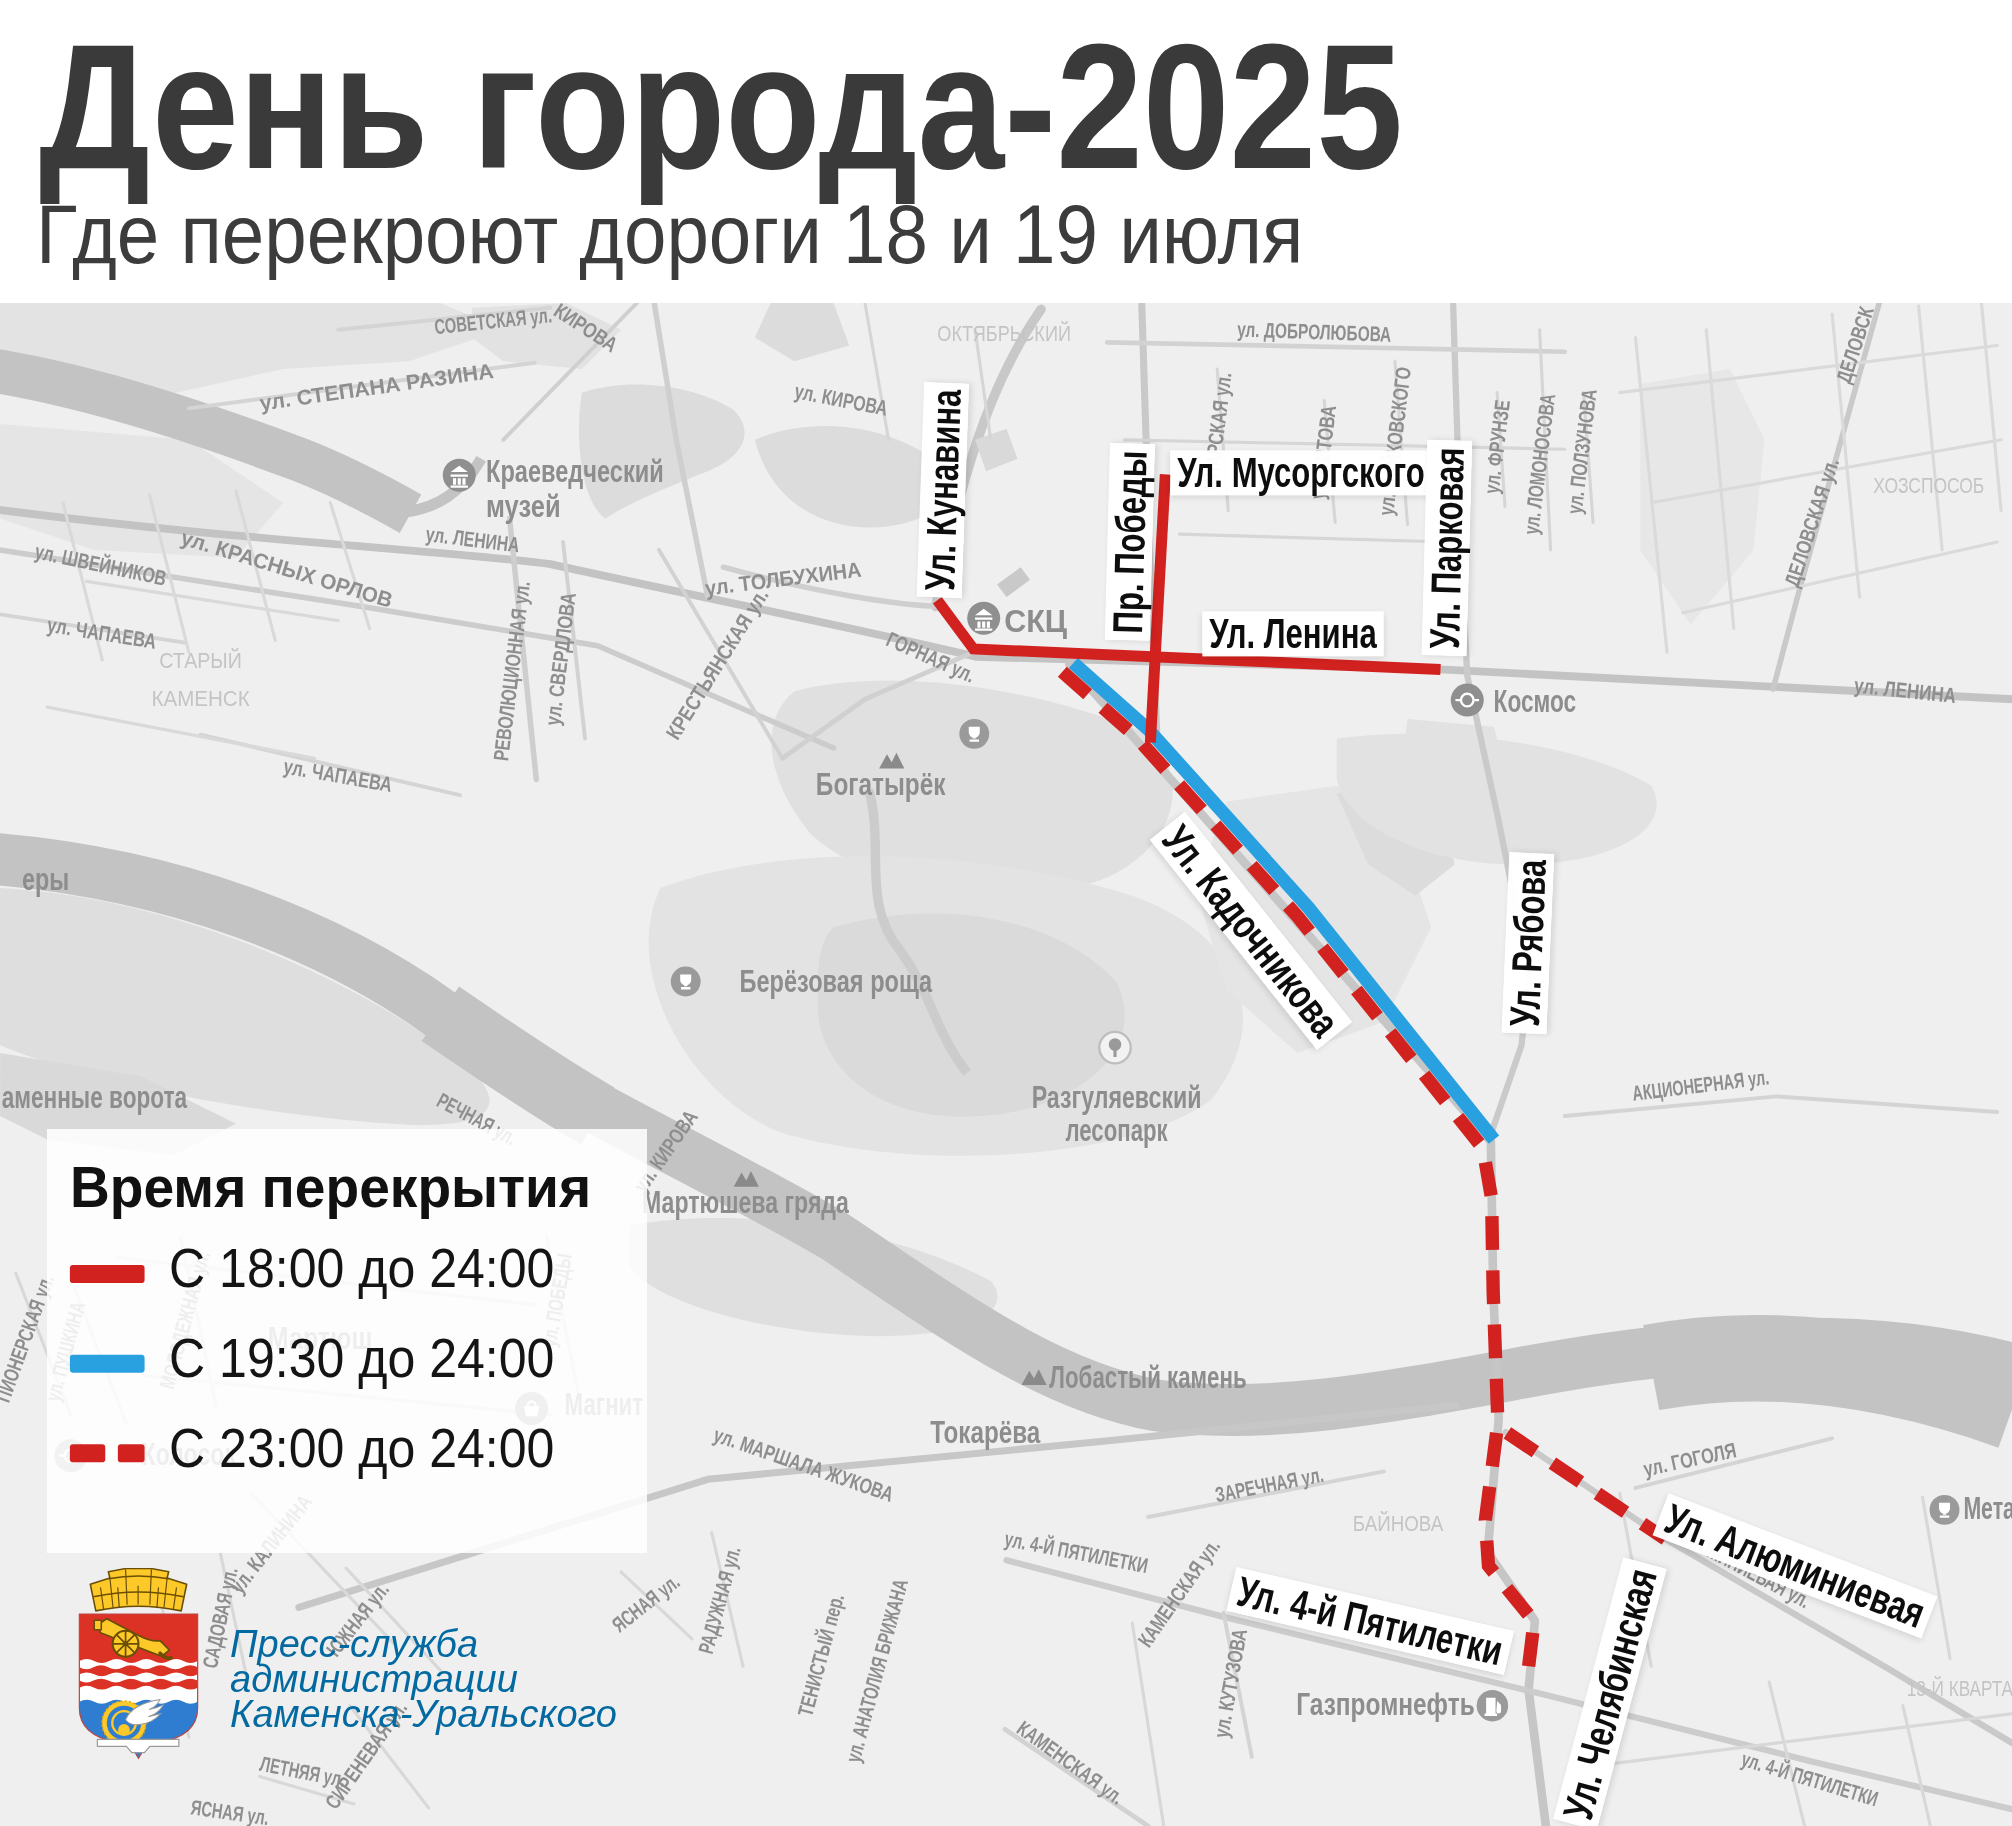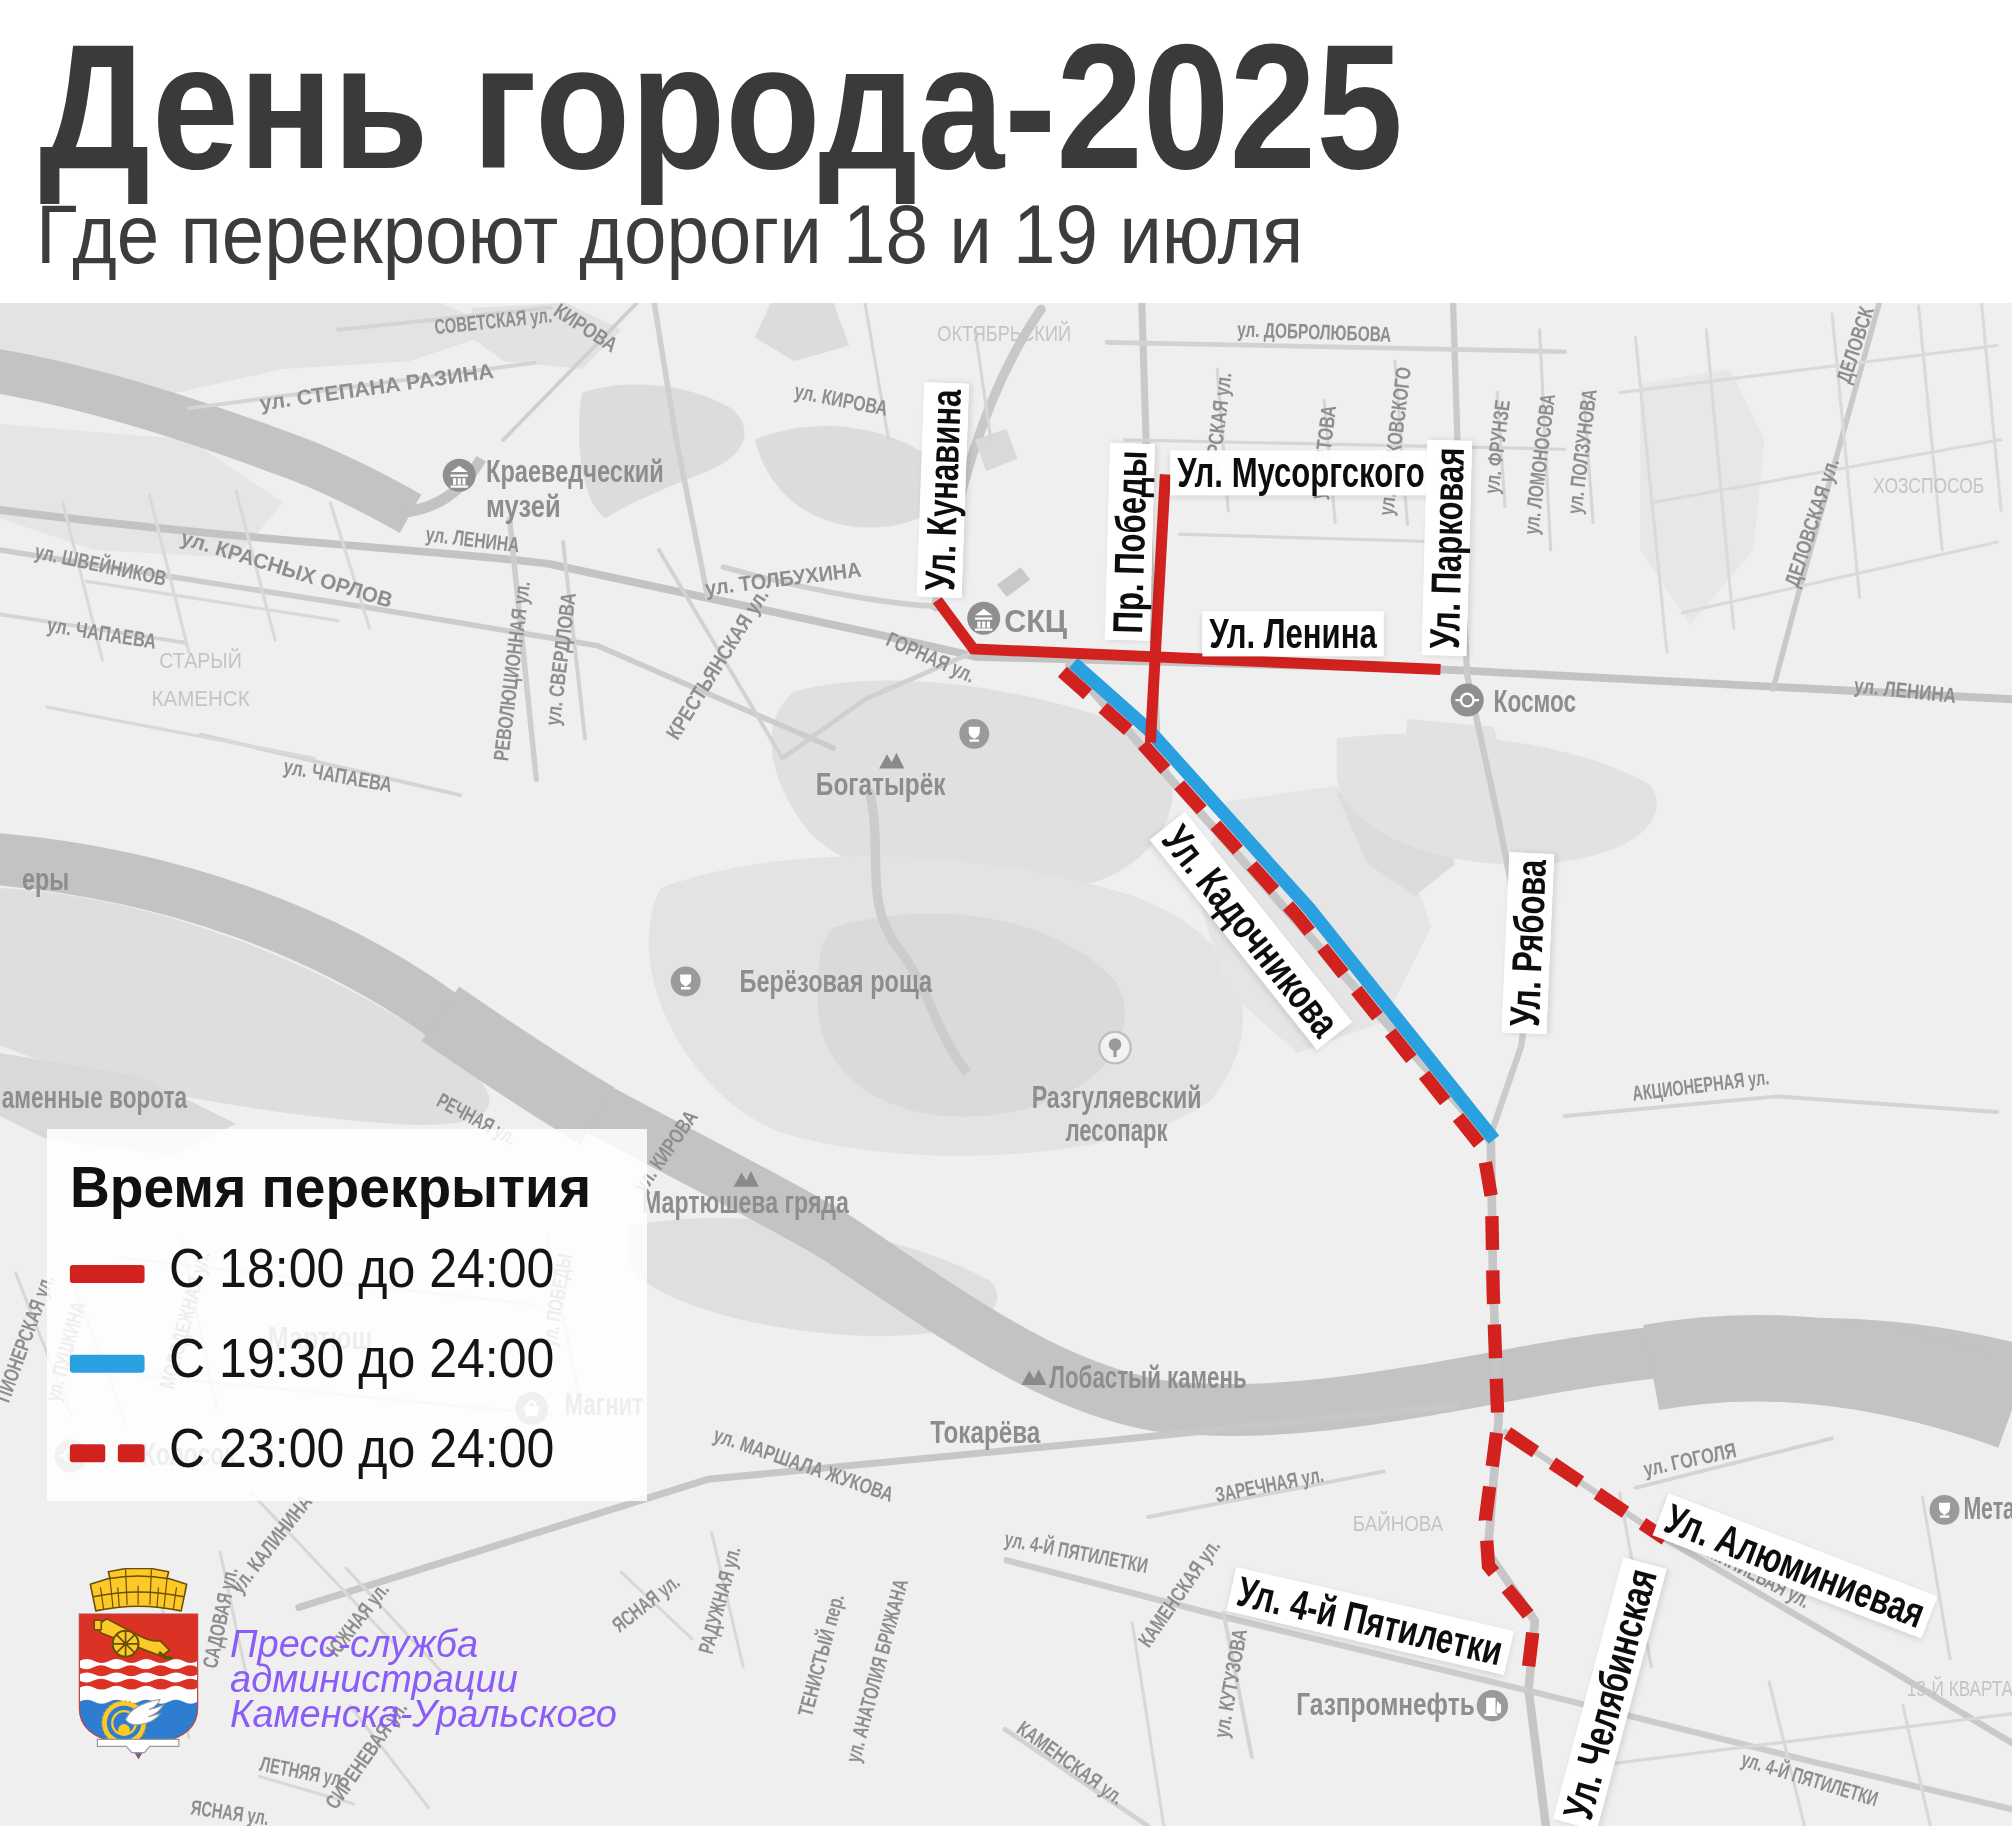--- a/index.html
+++ b/index.html
@@ -5,28 +5,28 @@
   html,body{margin:0;padding:0;}
   body{width:2013px;height:1826px;position:relative;background:#ffffff;overflow:hidden;
        font-family:"Liberation Sans", sans-serif;}
   .title{position:absolute;left:39px;top:16.5px;font-size:179px;line-height:179px;font-weight:bold;
          color:#3a3a3a;white-space:nowrap;transform:scaleX(0.871);transform-origin:left top;}
   .subtitle{position:absolute;left:36px;top:193px;font-size:83px;line-height:83px;
          color:#3c3c3c;white-space:nowrap;transform:scaleX(0.92);transform-origin:left top;}
   .map{position:absolute;left:0;top:303px;}
   .chip{position:absolute;background:rgba(255,255,255,0.97);color:#0d0d0d;font-weight:bold;box-shadow:0 2.4px 7.9px rgba(0,0,0,0.12);
         font-size:42px;line-height:42px;white-space:nowrap;padding:1.6px 9.4px;}
-  .legend{position:absolute;left:47px;top:1129px;width:600px;height:372px;
+  .legend{position:absolute;left:47px;top:1129px;width:600px;height:424px;
           background:rgba(255,255,255,0.85);}
   .legtitle{position:absolute;left:23px;top:29px;font-size:58px;line-height:58px;font-weight:bold;
             color:#111;white-space:nowrap;transform:scaleX(0.95);transform-origin:left top;}
   .legrow{position:absolute;left:122px;font-size:55px;line-height:55px;color:#141414;
           white-space:nowrap;transform:scaleX(0.91);transform-origin:left top;}
   .press{position:absolute;left:230px;top:1627px;font-size:38px;line-height:35px;font-style:italic;
-         color:#8b5cf6;}
+         color:#0369a1;}
 </style>
 </head>
 <body>
 
 <div class="title">День города-2025</div>
 
 <div class="subtitle">Где перекроют дороги 18 и 19 июля</div>
 
 <svg class="map" width="2013" height="1523" viewBox="0 386 2560 1937">
 

